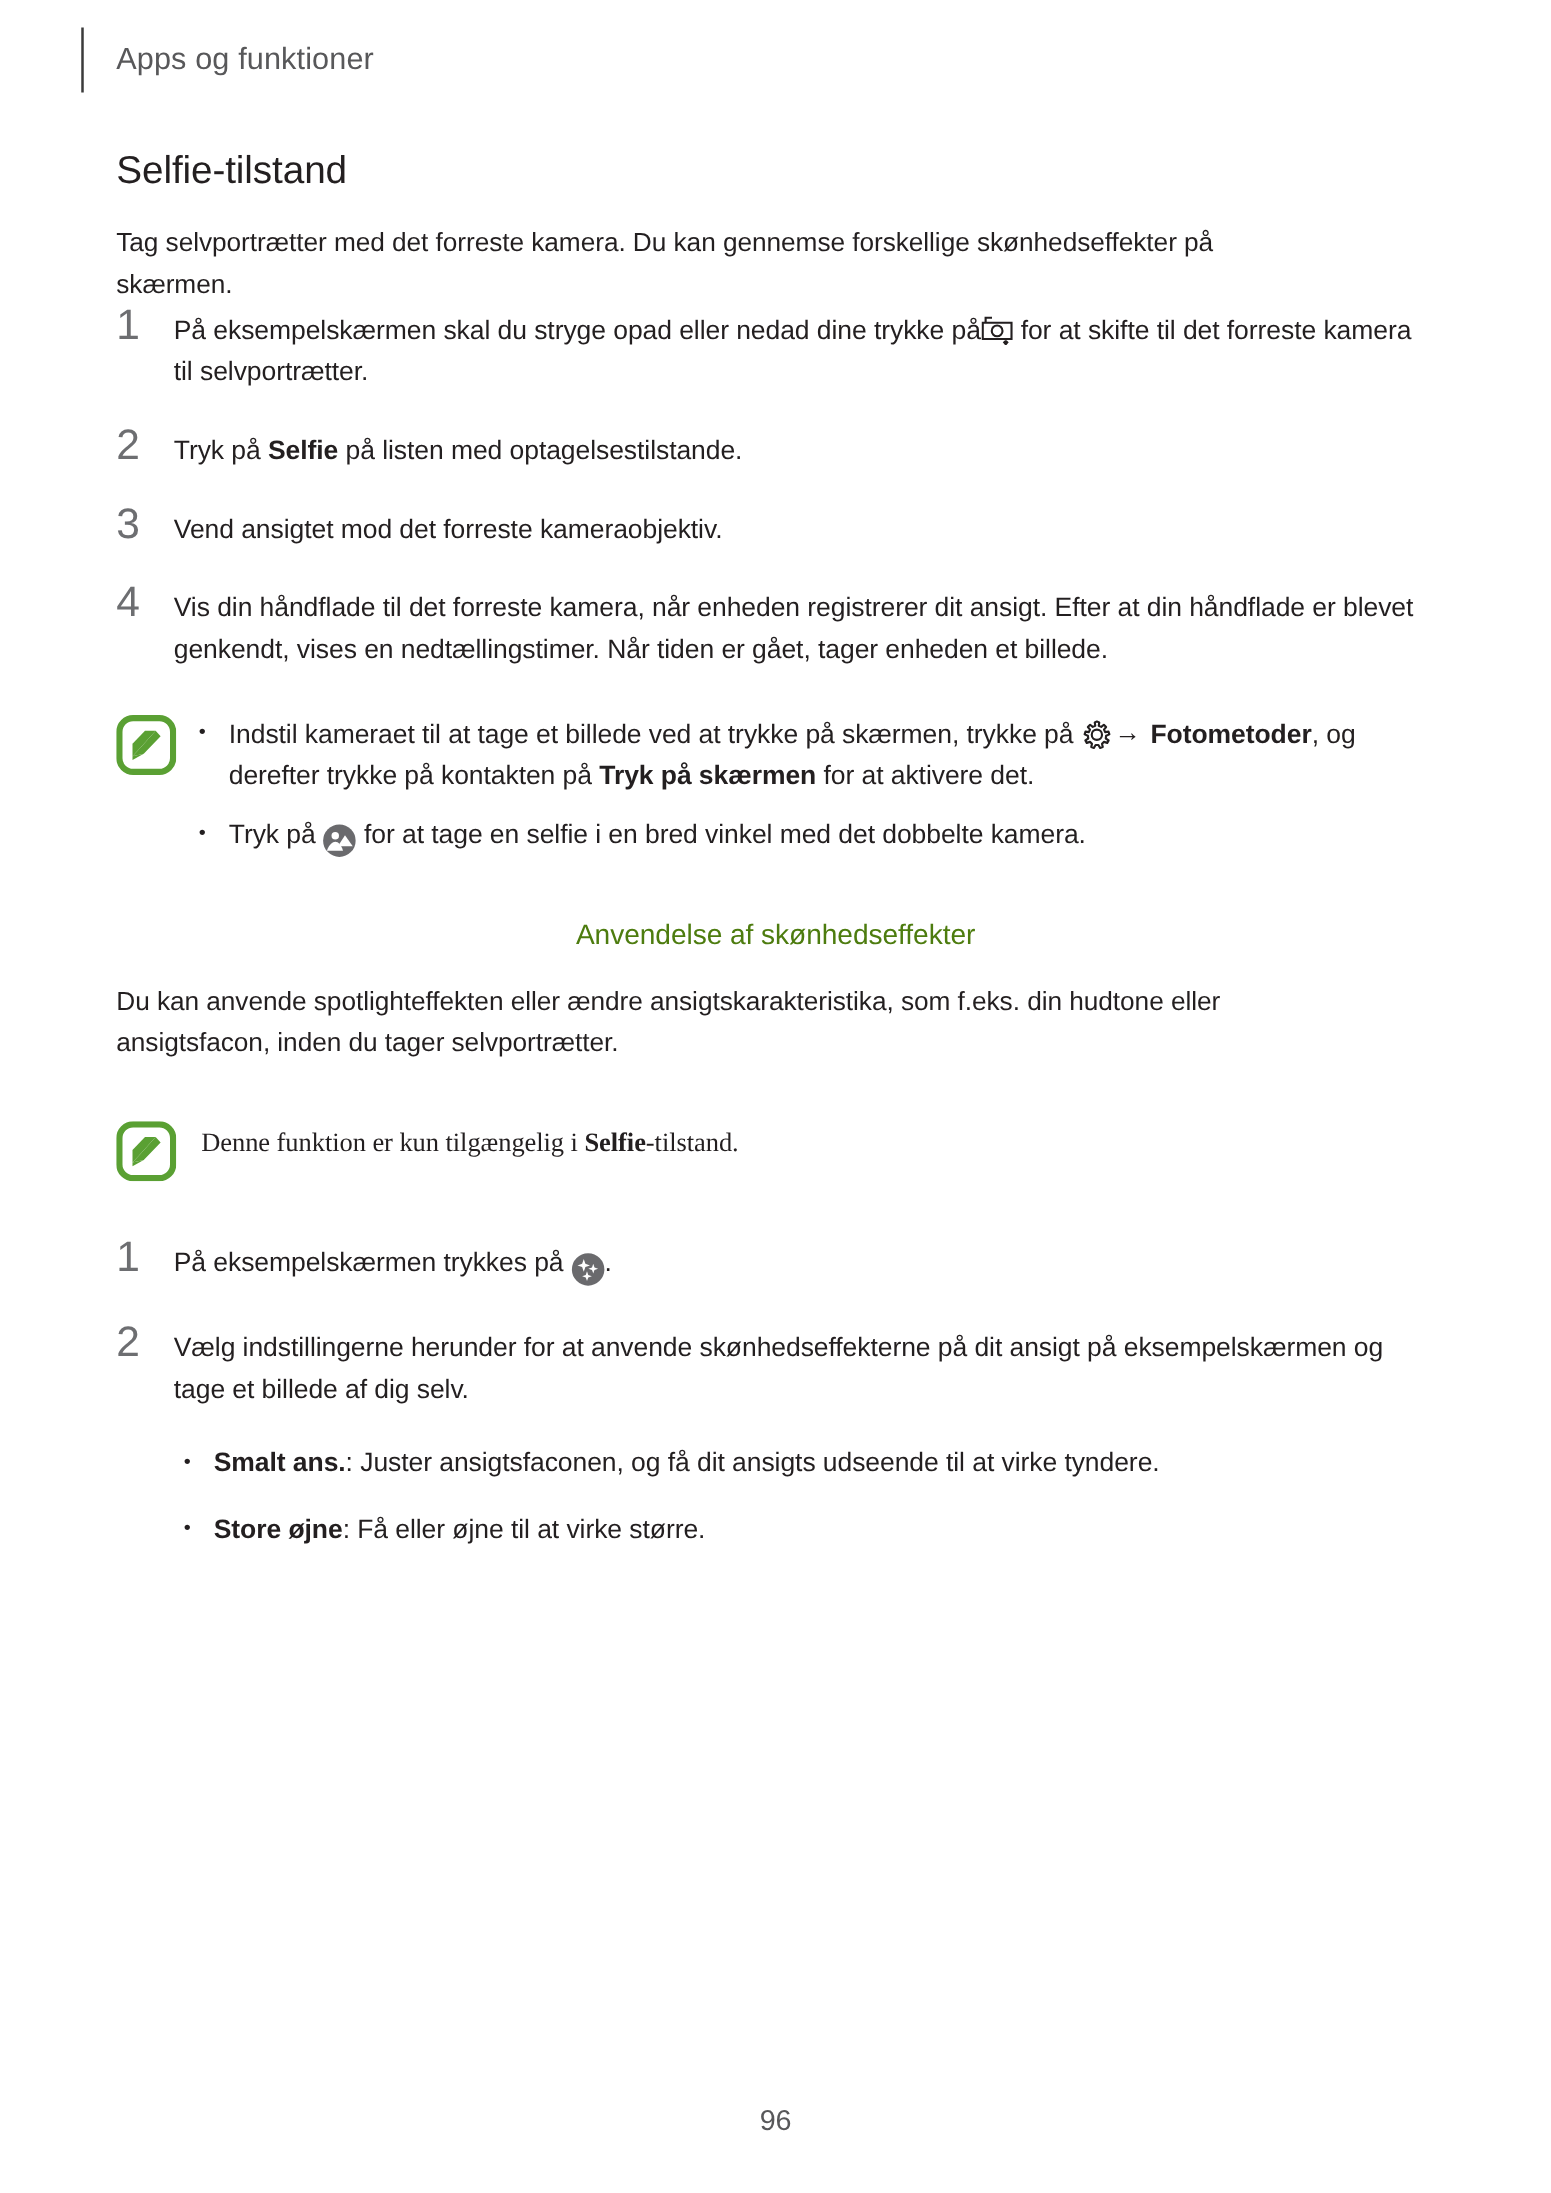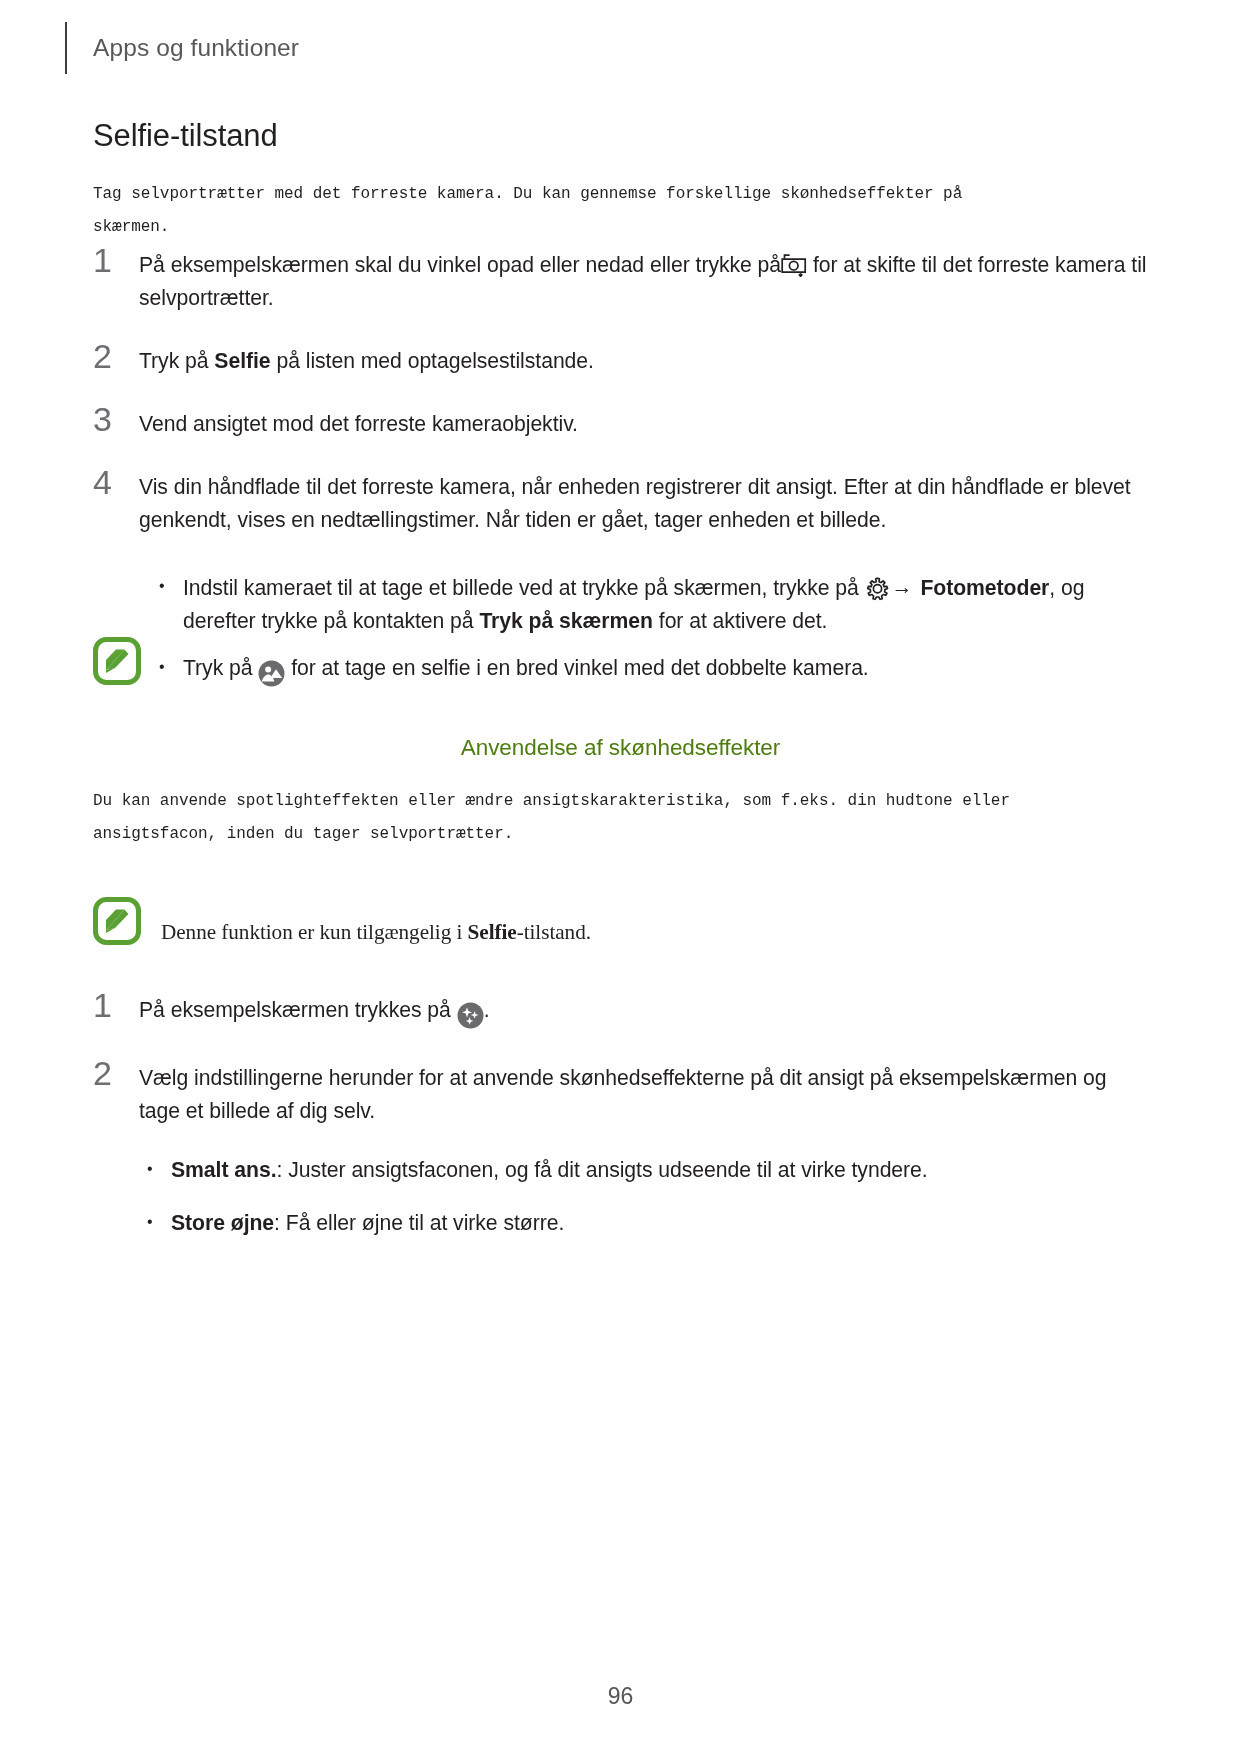--- a/index.html
+++ b/index.html
@@ -55,26 +55,25 @@
 
   h1.section-title {
     font-size: 31px;
     font-weight: normal;
     color: #231f20;
     margin: 0 0 24px 0;
     letter-spacing: -0.1px;
   }
 
   p.body-text {
-    font-size: 16px;
+    font-size: 21px;
     line-height: 33px;
     margin: 0 0 0 0;
     color: #231f20;
     letter-spacing: -0.05px;
-    font-family: Liberation Mono, monospace;
   }
 
   .intro { width: 940px; margin-bottom: 30px; }
 
   
   .steps { margin: 0; padding: 0; }
   .step {
     display: flex;
     align-items: flex-start;
     margin-bottom: 26px;
@@ -93,21 +92,21 @@
     line-height: 33px;
     letter-spacing: -0.05px;
     padding-top: 4px;
   }
   .step-1 .step-body { width: 905px; }
   .step-4 .step-body { width: 900px; }
 
   
   .note {
     display: flex;
-    align-items: flex-end;
+    align-items: flex-start;
     margin-top: 34px;
     margin-bottom: 24px;
   }
   .note-icon {
     flex: 0 0 58px;
     margin-top: 2px;
   }
   .note-body { flex: 1 1 auto; }
 
   ul.note-list {
@@ -215,21 +214,21 @@
 
     <h1 class="section-title">Selfie-tilstand</h1>
 
     <p class="body-text intro">Tag selvportrætter med det forreste kamera. Du kan gennemse forskellige skønhedseffekter på skærmen.</p>
 
     <div class="steps">
 
       <div class="step step-1">
         <div class="step-num">1</div>
         <div class="step-body">
-          <span>På eksempelskærmen skal du vinkel opad eller nedad eller trykke på</span><span class="icon-inline icon-camera-switch">
+          <span>På eksempelskærmen skal du stryge opad eller nedad dine trykke på</span><span class="icon-inline icon-camera-switch">
             <svg width="26" height="24" viewBox="0 0 26 24" xmlns="http://www.w3.org/2000/svg">
               <path d="M3.5 5.5 L3.5 2.2 L8.6 2.2" fill="none" stroke="#231f20" stroke-width="1.7"></path>
               <path d="M1.2 6.2 L24.2 6.2 L24.2 19.2 L1.2 19.2 Z" fill="none" stroke="#231f20" stroke-width="1.7"></path>
               <circle cx="12.7" cy="12.7" r="4.3" fill="none" stroke="#231f20" stroke-width="1.7"></circle>
               <path d="M19.6 20.2 L19.6 23.0 M17.9 21.2 L19.6 23.4 L21.3 21.2" fill="none" stroke="#231f20" stroke-width="1.7"></path>
             </svg>
           </span> <span>for at skifte til det forreste kamera til selvportrætter.</span>
         </div>
       </div>
 

